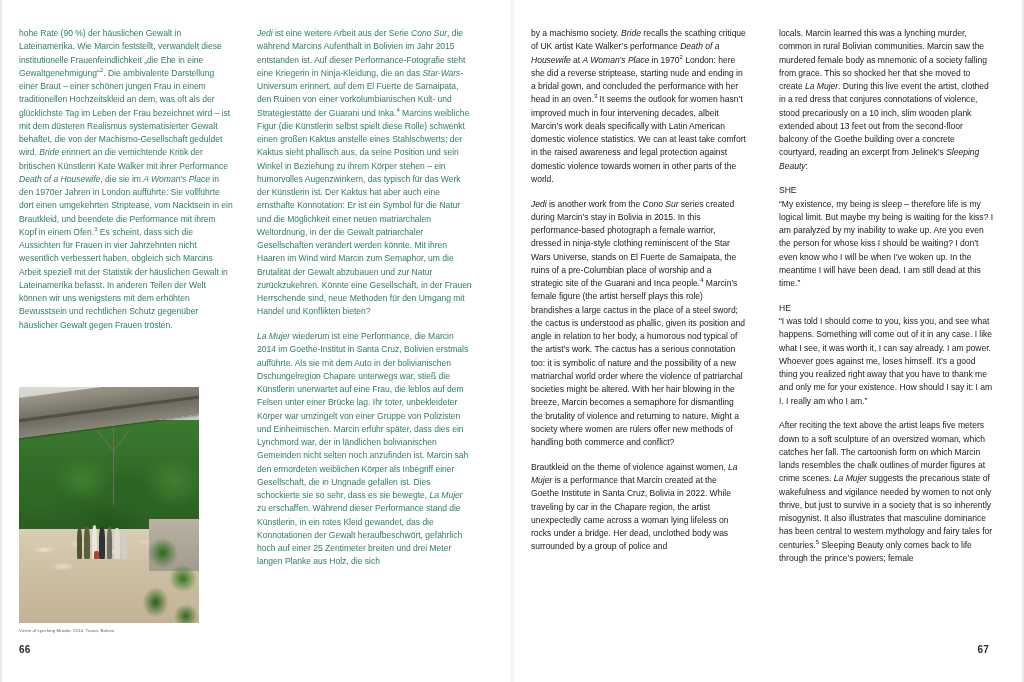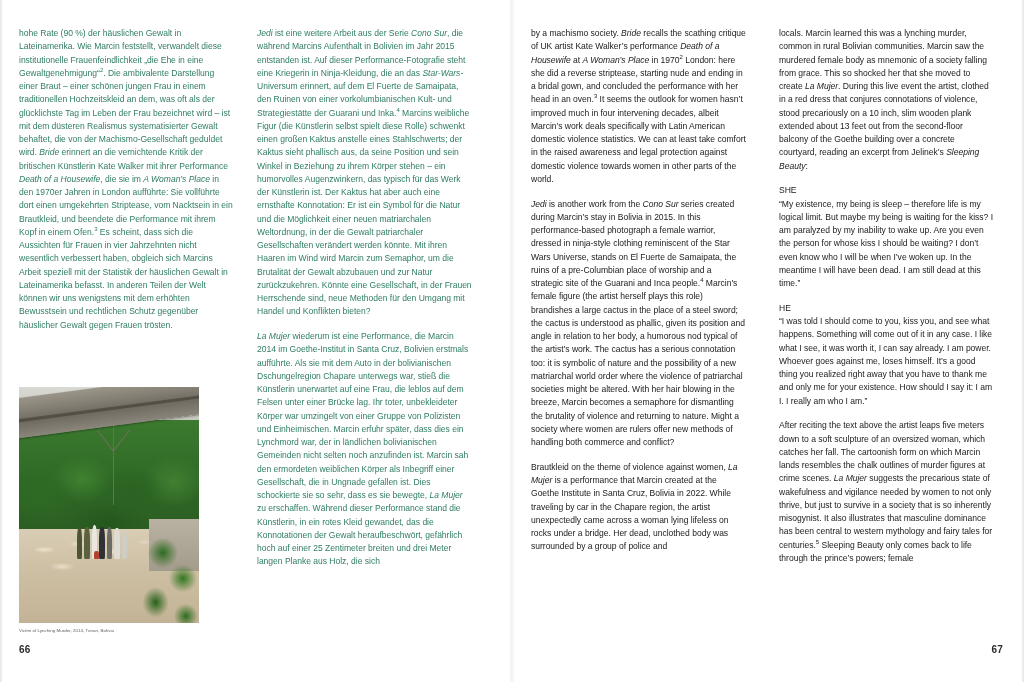--- a/index.html
+++ b/index.html
@@ -187,21 +187,21 @@
 
   .folio {
     position: absolute;
     bottom: 27px;
     font-size: 10px;
     font-weight: bold;
     color: #2b2b2b;
     letter-spacing: 0.2px;
   }
   .folio-left  { left: 19px; }
-  .folio-right { right: 21px; }
+  .folio-right { right: 35px; }
 </style>
 </head>
 <body>
 
 <div class="spread">
 
   <div class="edge-left"></div>
   <div class="gutter"></div>
   <div class="edge-right"></div>
 

